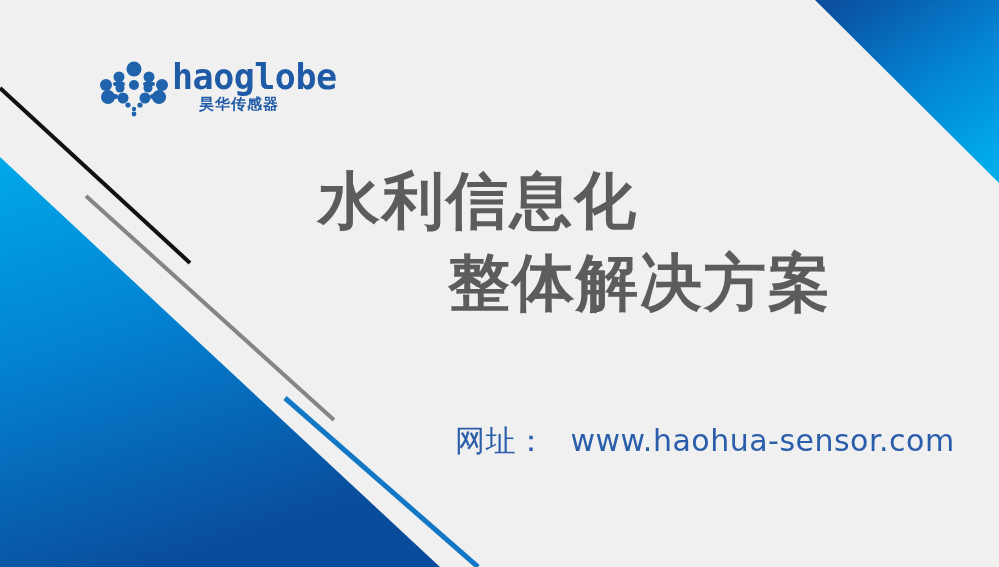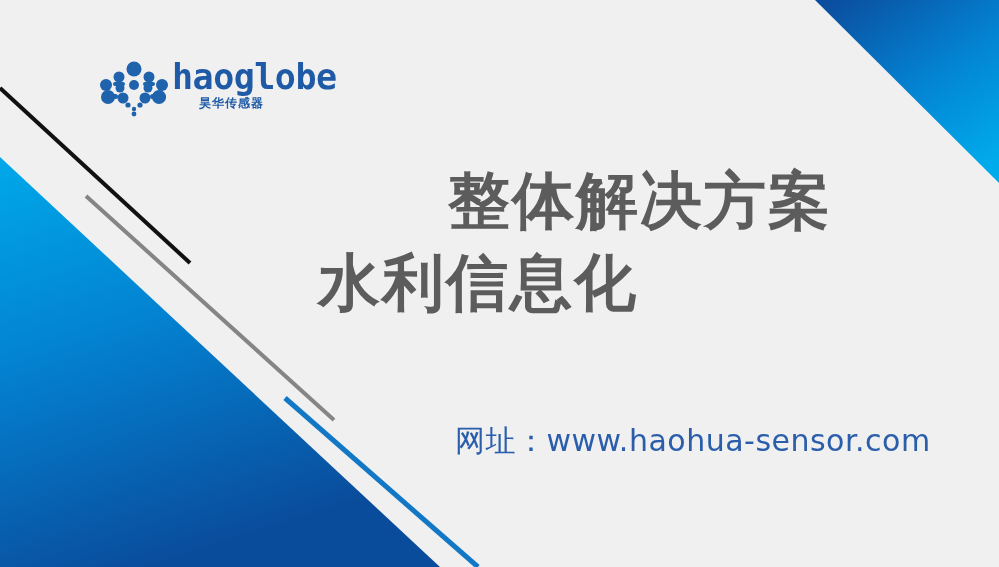--- a/index.html
+++ b/index.html
@@ -61,21 +61,21 @@
     letter-spacing: -0.5px;
     color: #1f5aa6;
     line-height: 1;
     white-space: nowrap;
   }
   .logo-subtitle {
     position: absolute;
     left: 27px;
     top: 40px;
     font-family: "DejaVu Sans", sans-serif;
-    font-size: 12px;
+    font-size: 15px;
     font-weight: bold;
     letter-spacing: 1px;
     color: #1f5aa6;
     line-height: 1;
     white-space: nowrap;
   }
 
   
   .title-block {
     position: absolute;
@@ -100,21 +100,21 @@
     position: absolute;
     left: 455px;
     top: 421px;
     font-family: "DejaVu Sans", sans-serif;
     font-size: 30px;
     color: #2a5eab;
     letter-spacing: 0.5px;
     white-space: nowrap;
   }
   .website-label { font-weight: 400; }
-  .website-url { font-weight: 400; }
+  .website-url { font-weight: 400; margin-left: 24px; }
 </style>
 </head>
 <body>
 
 <div id="slide">
 
   <svg class="shape-layer" viewBox="0 0 999 567" width="999" height="567">
     <defs>
       <linearGradient id="gradLeft" x1="0" y1="0" x2="0.35" y2="1">
         <stop offset="0%" stop-color="#00a8ea"></stop>
@@ -174,21 +174,21 @@
       </g>
     </svg>
 
     <div class="logo-text-wrap">
       <div class="logo-wordmark">haoglobe</div>
       <div class="logo-subtitle">昊华传感器</div>
     </div>
   </div>
 
   <div class="title-block">
+    <div class="title-line title-line-1">水利信息化</div>
     <div class="title-line title-line-2">整体解决方案</div>
-    <div class="title-line title-line-1">水利信息化</div>
   </div>
 
   <div class="website-line">
     <span class="website-label">网址：</span><span class="website-url">www.haohua-sensor.com</span>
   </div>
 
 </div>
 
 </body></html>

